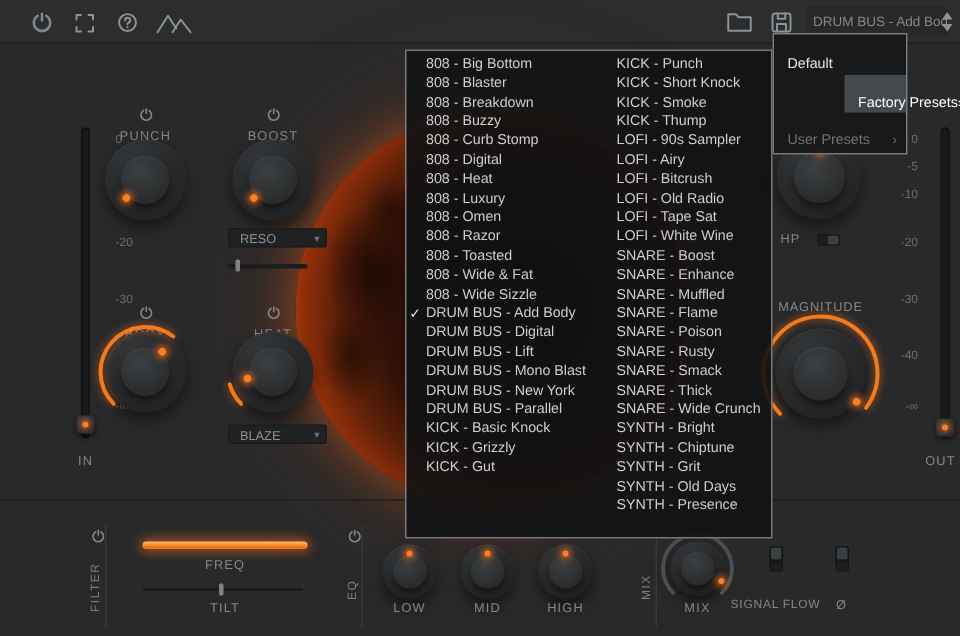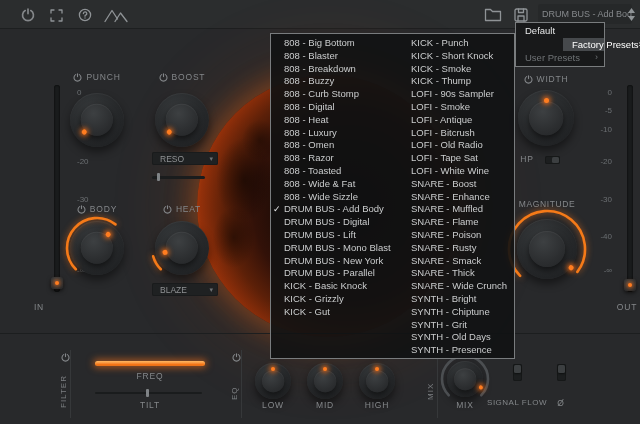--- a/index.html
+++ b/index.html
@@ -5,21 +5,21 @@
   html,body{margin:0;padding:0;background:#1a1b1c;}
   .root{position:relative;width:640px;height:424px;background:#28292b;overflow:hidden;
         font-family:"Liberation Sans",sans-serif;-webkit-font-smoothing:antialiased;}
   
   .topbar{position:absolute;left:0;top:0;width:640px;height:28px;background:#2b2d2e;border-bottom:1px solid #1d1f20;}
   .tb-ico{position:absolute;top:7px;width:16px;height:16px;display:flex;align-items:center;justify-content:center;}
   .preset-box{position:absolute;left:538px;top:4px;width:86px;height:20px;display:flex;align-items:center;
               background:rgba(0,0,0,.10);border-radius:2px;padding:0 4px;color:#85888b;font-size:9px;white-space:nowrap;overflow:hidden;}
   
   .lbl{position:absolute;color:#84878a;font-size:8.5px;letter-spacing:.8px;text-align:center;display:flex;
-       align-items:center;justify-content:center;gap:4px;}
+       align-items:center;justify-content:center;gap:4px;flex-direction:column;}
   .vlbl{position:absolute;color:#7c7f82;font-size:8px;letter-spacing:1px;writing-mode:vertical-rl;transform:rotate(180deg);text-align:center;}
   .vline{position:absolute;width:1px;background:#36383a;}
   .hline{position:absolute;left:0;width:640px;height:1px;background:#1c1e1f;}
   
   .knob{position:absolute;border-radius:50%;
         background:radial-gradient(circle at 38% 30%,#36393b 0%,#26282a 55%,#1c1e20 100%);
         box-shadow:0 5px 9px rgba(0,0,0,.45),inset 0 1px 1px rgba(255,255,255,.05);}
   .knob .cap{position:absolute;left:50%;top:50%;transform:translate(-50%,-50%);width:60%;height:60%;border-radius:50%;
         background:radial-gradient(circle at 40% 30%,#3d4042,#2b2d2f 65%,#232527);
         box-shadow:0 3px 6px rgba(0,0,0,.55),inset 0 1px 1px rgba(255,255,255,.06);}
@@ -65,21 +65,21 @@
         border:1px solid #797c7e;box-sizing:border-box;padding:3px 0;display:flex;}
   .mcol1{width:138px;}
   .mcol2{width:105px;}
   .mrow{position:relative;height:12.8px;line-height:12.8px;font-size:9.5px;color:#cbcdce;white-space:nowrap;
         padding-left:13px;overflow:hidden;}
   .mcol2 .mrow{padding-left:2px;}
   .mrow .check{position:absolute;left:2px;top:0;color:#e9eaeb;font-size:9px;}
   
   .submenu{position:absolute;left:515px;top:22px;width:90px;background:rgba(24,25,26,.97);
         border:1px solid #797c7e;box-sizing:border-box;padding:1px 0;}
-  .smrow{height:13.5px;line-height:13.5px;font-size:9.5px;color:#e6e7e8;padding:0 6px 0 9px;display:flex;
+  .smrow{height:13.5px;line-height:13.5px;font-size:9.5px;color:#e6e7e8;padding:12px 6px 0 9px;display:flex;
         justify-content:space-between;white-space:nowrap;}
   .smrow.hl{background:#46494c;color:#ffffff;margin-left:47px;}
   .smrow.dim{color:#6f7376;}
   .smrow .sarr{font-size:9px;}
   svg.ico{display:block;}
   svg.ico *{stroke:#8f9396;stroke-width:1.3;fill:none;stroke-linecap:round;stroke-linejoin:round;}
   svg.pw{display:block;}
   svg.pw *{stroke:#84878a;stroke-width:1.2;fill:none;stroke-linecap:round;}
 </style>
 </head>
@@ -145,21 +145,21 @@
   <span class="mlbl" style="left:77px;top:88px">0</span>
   <span class="mlbl" style="left:77px;top:106px">-5</span>
   <span class="mlbl" style="left:77px;top:125px">-10</span>
   <span class="mlbl" style="left:77px;top:157px">-20</span>
   <span class="mlbl" style="left:77px;top:195px">-30</span>
   <span class="mlbl" style="left:77px;top:232px">-40</span>
   <span class="mlbl" style="left:77px;top:266px">-∞</span>
   <div class="fhandle" style="left:51px;top:277px">
       <i></i>
     </div>
-  <div class="lbl" style="left:24px;top:302px;width:30px">IN</div>
+  <div class="lbl" style="left:42px;top:302px;width:30px">IN</div>
 
   <div class="lbl" style="left:57px;top:72px;width:80px">
     <svg class="pw" width="9" height="9" viewBox="0 0 10 10">
       <path d="M5 0.8 V4"></path>
         <path d="M3 1.8 A3.9 3.9 0 1 0 7 1.8"></path>
       </svg>
     <span>PUNCH</span>
   </div>
   <div class="knob" style="left:70px;top:93px;width:54px;height:54px">
     <div class="cap"></div>
@@ -371,22 +371,21 @@
       <div class="mrow">KICK - Basic Knock</div>
       <div class="mrow">KICK - Grizzly</div>
       <div class="mrow">KICK - Gut</div>
     </div>
     <div class="mcol2">
       <div class="mrow">KICK - Punch</div>
       <div class="mrow">KICK - Short Knock</div>
       <div class="mrow">KICK - Smoke</div>
       <div class="mrow">KICK - Thump</div>
       <div class="mrow">LOFI - 90s Sampler</div>
-      <div class="mrow">LOFI - Smoke</div>
-      <div class="mrow">LOFI - Antique</div>
+      <div class="mrow">LOFI - Airy</div>
       <div class="mrow">LOFI - Bitcrush</div>
       <div class="mrow">LOFI - Old Radio</div>
       <div class="mrow">LOFI - Tape Sat</div>
       <div class="mrow">LOFI - White Wine</div>
       <div class="mrow">SNARE - Boost</div>
       <div class="mrow">SNARE - Enhance</div>
       <div class="mrow">SNARE - Muffled</div>
       <div class="mrow">SNARE - Flame</div>
       <div class="mrow">SNARE - Poison</div>
       <div class="mrow">SNARE - Rusty</div>

